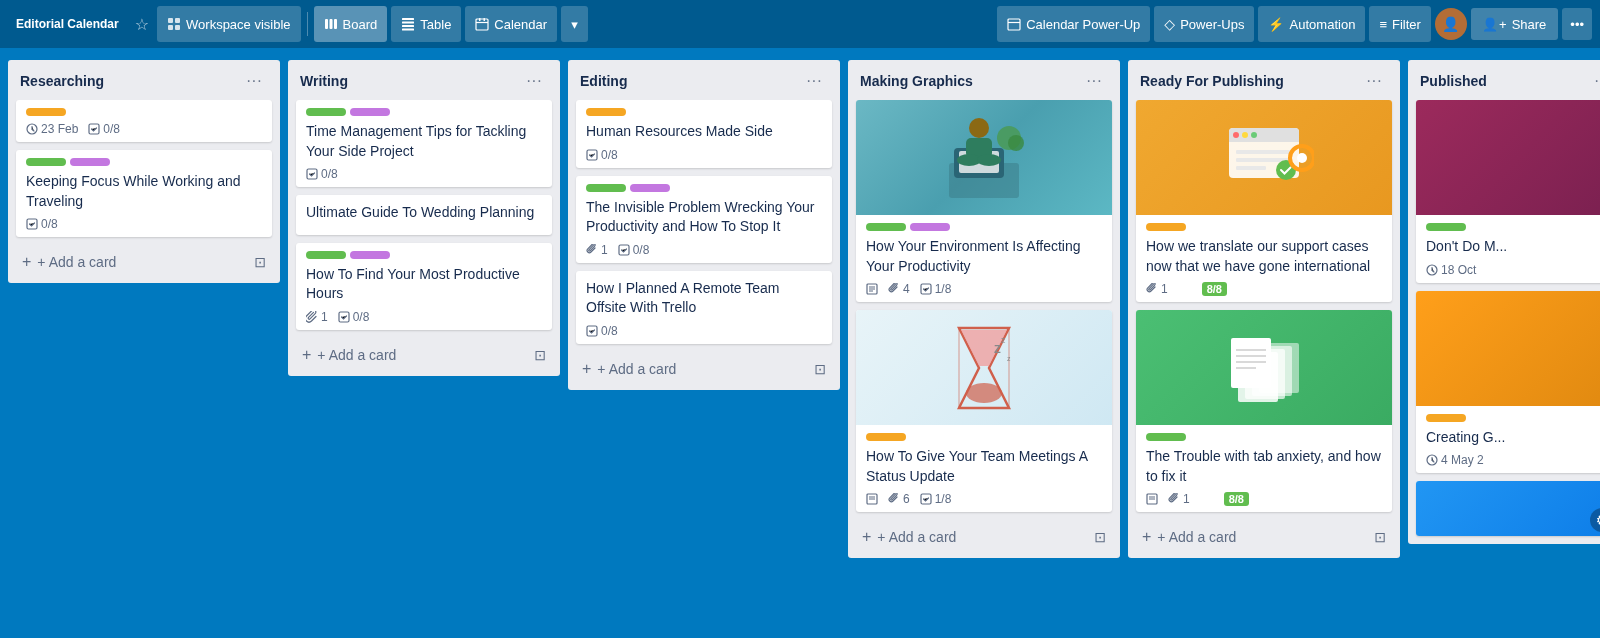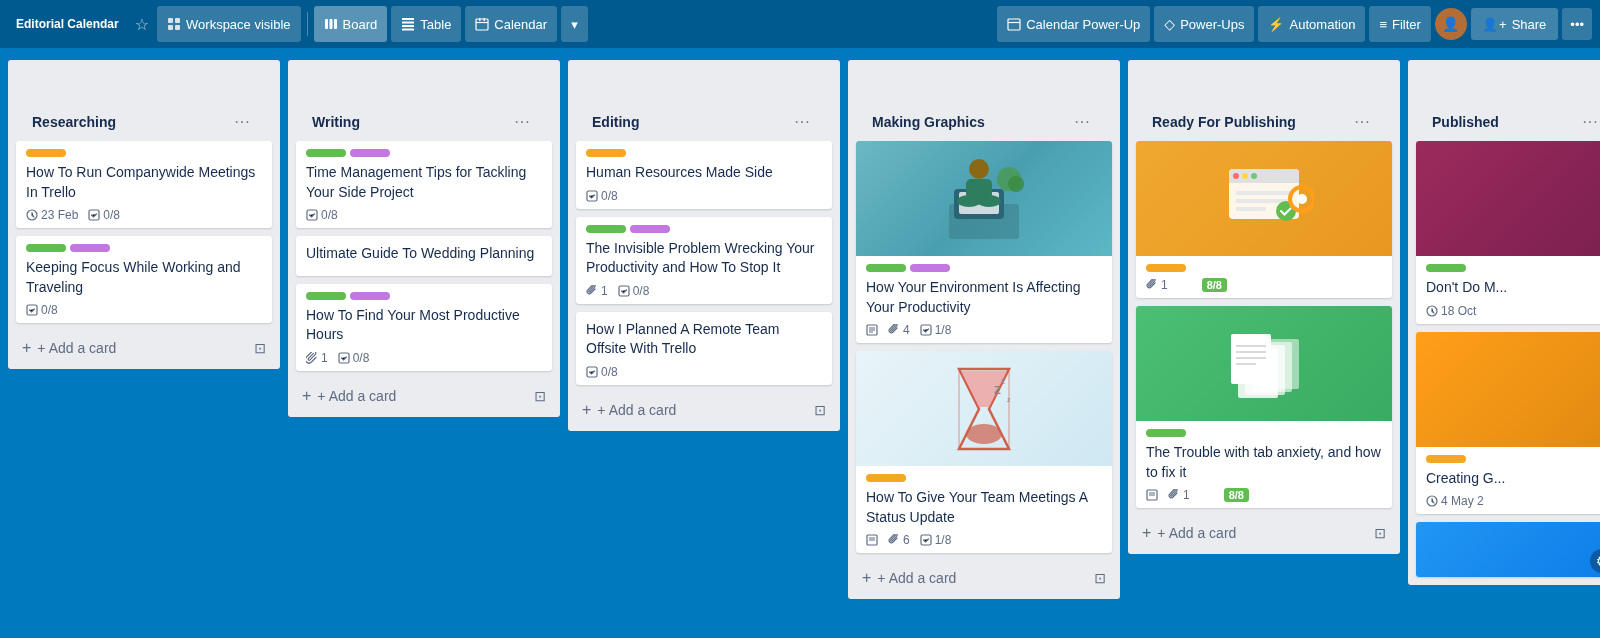--- a/index.html
+++ b/index.html
@@ -104,25 +104,24 @@
       width: 272px;
       min-width: 272px;
       max-height: 560px;
       display: flex;
       flex-direction: column;
     }
     .column-header {
       display: flex;
       align-items: center;
       justify-content: space-between;
-      padding: 10px 24px 8px;
+      padding: 10px 12px 8px;
       font-weight: 600;
       font-size: 14px;
       color: #172b4d;
-      margin-top: 41px;
     }
     .column-menu-btn {
       background: none;
       border: none;
       cursor: pointer;
       color: #6b778c;
       font-size: 16px;
       padding: 2px 6px;
       border-radius: 3px;
     }
@@ -323,21 +322,20 @@
       <span>Researching</span>
       <button class="column-menu-btn">···</button>
     </div>
     <div class="cards-list">
 
       <div class="card">
         <div class="card-body">
           <div class="card-labels">
             <div class="label label-yellow"></div>
           </div>
-          <div class="card-title">How To Run Companywide Meetings In Trello</div>
           <div class="card-meta">
             <span class="card-meta-item">
               <svg width="12" height="12" viewBox="0 0 12 12">
                   <circle cx="6" cy="6" r="5" stroke="#5e6c84" stroke-width="1.2" fill="none"></circle>
                   <path d="M6 3.5V6.5L8 8" stroke="#5e6c84" stroke-width="1.2" stroke-linecap="round"></path>
                 </svg>
               23 Feb
             </span>
             <span class="card-meta-item">
               <svg width="12" height="12" viewBox="0 0 12 12">
@@ -651,20 +649,21 @@
             <path d="M67 52l3.5 3.5 6-6" stroke="white" stroke-width="2" stroke-linecap="round" fill="none"></path>
 
             <circle cx="88" cy="40" r="12" stroke="#ff9f1a" stroke-width="4" fill="none"></circle>
             <circle cx="88" cy="40" r="5" fill="white"></circle>
           </svg>
         </div>
         <div class="card-body">
           <div class="card-labels">
             <div class="label label-yellow"></div>
           </div>
+          <div class="card-title">How we translate our support cases now that we have gone international</div>
           <div class="card-meta">
             <span class="card-meta-item">
               <svg width="12" height="12" viewBox="0 0 12 12">
                   <path d="M9 4L5 8C4.1 8.9 2.7 8.9 1.8 8 0.9 7.1 0.9 5.7 1.8 4.8L6.5 0C7.1-0.6 8.1-0.6 8.7 0 9.3 0.6 9.3 1.6 8.7 2.2L4 6.9C3.7 7.2 3.2 7.2 2.9 6.9 2.6 6.6 2.6 6.1 2.9 5.8L7.5 1.2" stroke="#5e6c84" stroke-width="1.2" fill="none" stroke-linecap="round"></path>
                 </svg>
               1
             </span>
             <span class="badge-green">8/8</span>
           </div>
         </div>

